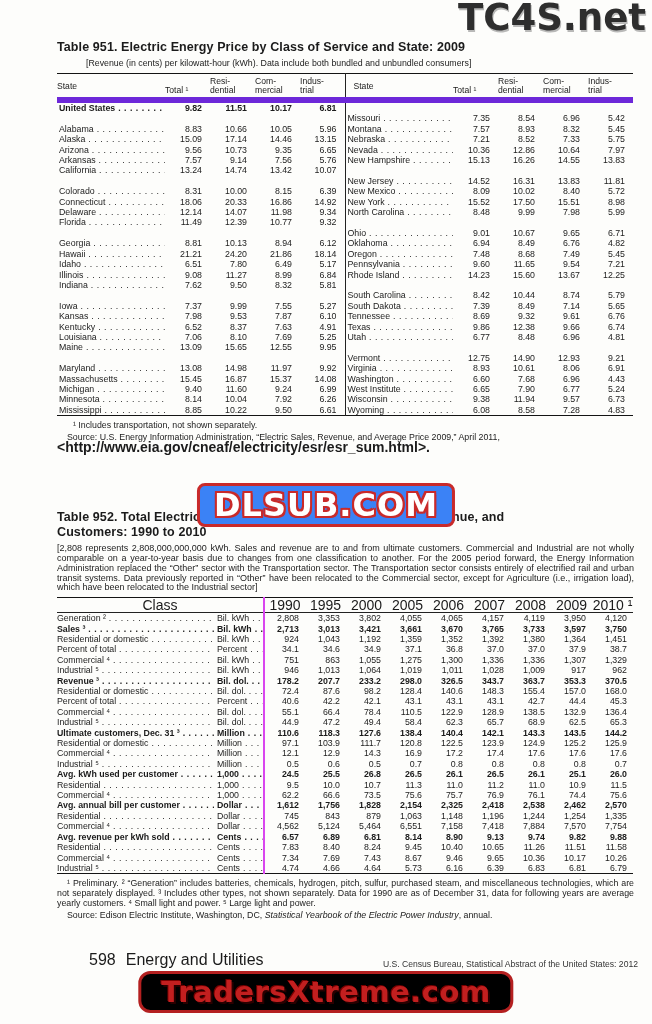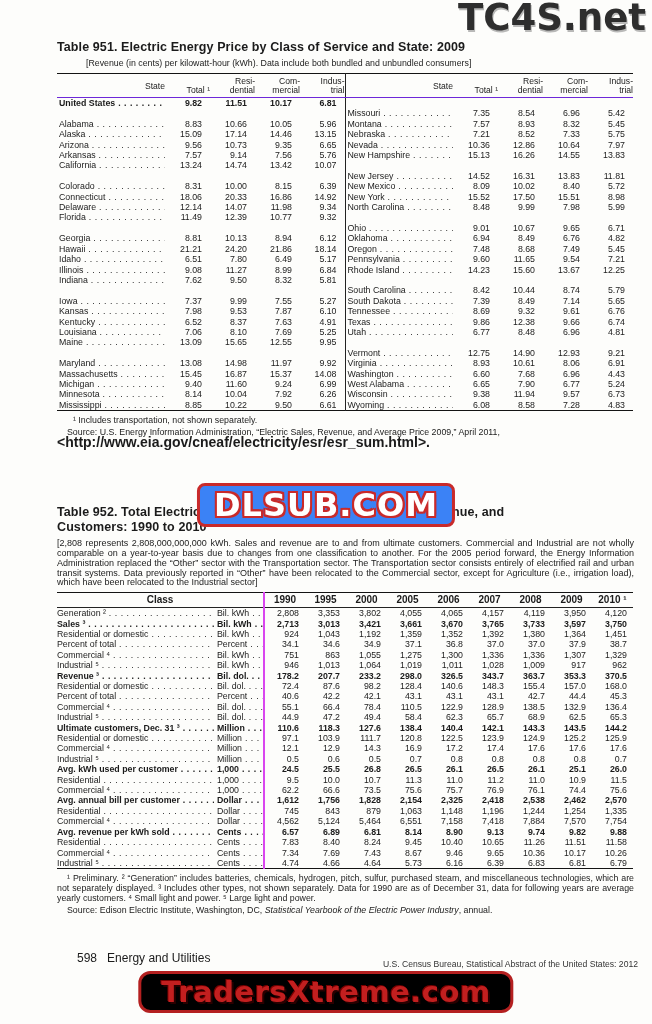--- a/index.html
+++ b/index.html
@@ -13,56 +13,56 @@
 
   .tbl-title { font-size:12.5px; font-weight:bold; letter-spacing:0.1px; line-height:15px; margin-bottom:3px; }
   .tbl-sub { font-size:8.8px; line-height:11px; margin-bottom:4px; color:#222;padding-left:29px; }
 
   table { border-collapse:collapse; table-layout:fixed; }
 
   
   .t951 { width:576px; border-top:1.7px solid #141414; border-bottom:1.7px solid #141414; }
   .t951 th, .t951 td { padding:0; white-space:nowrap; overflow:hidden; font-size:8.8px; }
   .t951 thead th { font-weight:normal; font-size:8.6px; line-height:9px; padding:3px 0 2px;
-                   border-bottom:1px solid #6d28d9; vertical-align:bottom; text-align:right; }
+                   border-bottom:6px solid #6d28d9; vertical-align:bottom; text-align:left; }
   .t951 thead th.hst { vertical-align:middle; }
   .t951 tbody td { height:10.4px; line-height:10.4px; }
   .t951 td.st { text-align:left; padding-left:2px; }
   .t951 td.num { text-align:right; padding-right:8px; }
   .t951 .rst { border-left:1px solid #222; padding-left:8px; }
   .bold { font-weight:bold; }
 
   .dots { color:#222; letter-spacing:0.5px; }
   .dots::after { content:" . . . . . . . . . . . . . . . . . . . . . . . . . . . . . . . . . . . . . . . ."; }
 
   .fn { font-size:8.8px; line-height:10px; margin-top:4px; text-indent:16px; }
   .src { font-size:8.8px; line-height:10px; margin-top:2px; text-indent:10px; }
   .src2 { font-size:14px; line-height:10px; text-indent:0;font-weight:bold; }
 
   
   .t952-title { margin-top:58px; }
   .t952-note { font-size:9px; line-height:9.8px; margin-top:4px; text-align:justify; color:#222; }
   .t952 { width:576px; margin-top:4px; border-top:1.7px solid #141414; border-bottom:1.7px solid #141414; }
   .t952 th, .t952 td { padding:0; white-space:nowrap; overflow:hidden; font-size:8.8px; }
-  .t952 thead th { font-weight:bold; font-size:10px; line-height:10px; padding:2px 0 2px;
+  .t952 thead th { font-weight:normal; font-size:14px; line-height:10px; padding:2px 0 2px;
                    border-bottom:1px solid #222; text-align:center; }
   .t952 tbody td { height:10.4px; line-height:10.4px; }
   .t952 td.lab { text-align:left; }
   .t952 td.unit { text-align:left; padding-left:3px; }
   .t952 td.num { text-align:right; padding-right:6px; }
   .t952 .y0 { border-left:2px solid #d946ef; }
   .t952 tr.b { font-weight:bold; }
   .i0 { padding-left:2px; } .i1 { padding-left:10px; } .i2 { padding-left:17px; }
 
   .fn952 { font-size:8.8px; line-height:9.8px; margin-top:5px; text-indent:10px; text-align:justify; }
   .src952 { font-size:8.8px; line-height:10px; margin-top:1px; text-indent:10px; }
   .it { font-style:italic; }
 
   
-  .page-num { position:absolute; left:45px; top:951px; font-size:12px; z-index:5;padding-left:32px; }
+  .page-num { position:absolute; left:57px; top:951px; font-size:16px; z-index:5;padding-left:32px; }
   .page-num .sp { display:inline-block; width:10px; }
   .census { position:absolute; right:14px; top:959px; font-size:8.6px; color:#333; z-index:4; }
 
   
   .wm-top { position:absolute; top:-4px; right:6px; z-index:20;
             font-family:"DejaVu Sans", sans-serif; font-size:37px; font-weight:bold;
             color:#2e2e2e; text-shadow:1px 2px 0 rgba(130,130,130,0.55); }
   .wm-mid { position:absolute; top:483px; left:50%; transform:translateX(-50%); z-index:20;
             background:#3b82f6; border:3px solid #c92a2a; border-radius:8px; padding:0 14px; }
   .wm-mid span { font-family:"DejaVu Sans", sans-serif; font-size:32px; font-weight:bold; letter-spacing:1px; color:#ffffff;
@@ -434,21 +434,21 @@
           <td class="num">7.68</td>
           <td class="num">6.96</td>
           <td class="num">4.43</td>
         </tr>
         <tr>
           <td class="st"><span>Michigan</span><span class="dots"></span></td>
           <td class="num">9.40</td>
           <td class="num">11.60</td>
           <td class="num">9.24</td>
           <td class="num">6.99</td>
-          <td class="st rst"><span>West Alabama</span><span class="dots"></span></td>
+          <td class="st rst"><span>West Institute</span><span class="dots"></span></td>
           <td class="num">6.65</td>
           <td class="num">7.90</td>
           <td class="num">6.77</td>
           <td class="num">5.24</td>
         </tr>
         <tr>
           <td class="st"><span>Minnesota</span><span class="dots"></span></td>
           <td class="num">8.14</td>
           <td class="num">10.04</td>
           <td class="num">7.92</td>

